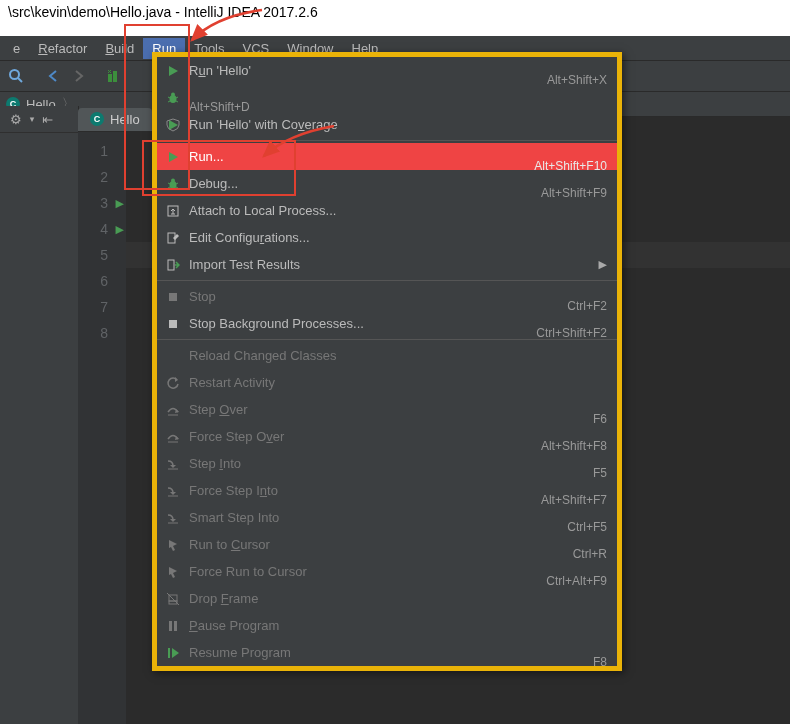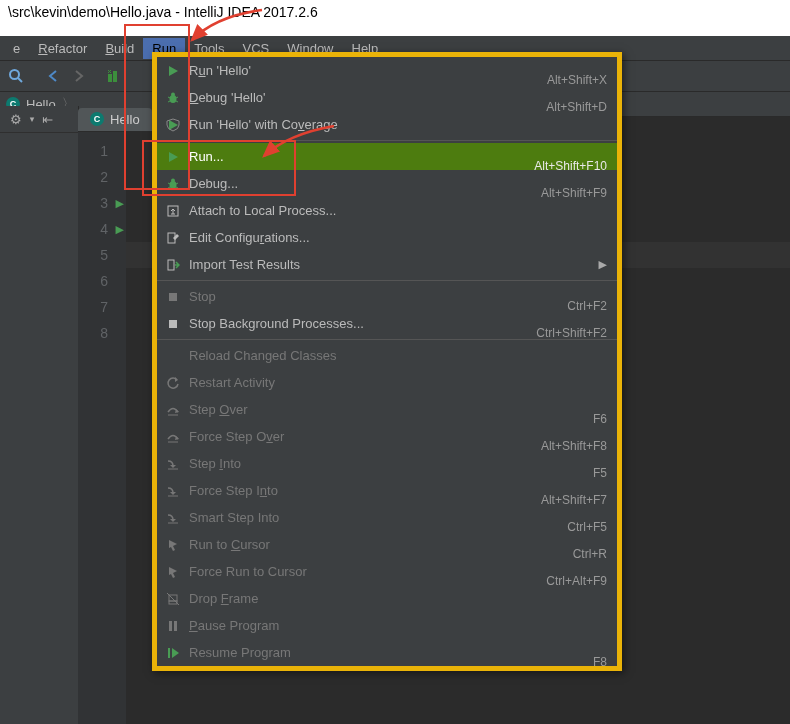--- a/index.html
+++ b/index.html
@@ -30,21 +30,21 @@
     padding: 0 4px;
     color: #bbbbbb;
     border-bottom: 1px solid #2a2a2a;
   }
   .menu-item {
     padding: 3px 9px;
     cursor: default;
   }
   .menu-item.active {
     background: #4b6eaf;
-    color: #000000;
+    color: #ffffff;
   }
   .menu-item .ul { text-decoration: underline; }
   .toolbar {
     height: 30px;
     background: #3c3f41;
     display: flex;
     align-items: center;
     padding: 0 4px;
     border-bottom: 1px solid #2a2a2a;
   }
@@ -154,21 +154,21 @@
   }
   .dd-row {
     height: 27px;
     display: flex;
     align-items: center;
     padding: 0 10px 0 6px;
     color: #bbbbbb;
     position: relative;
   }
   .dd-row.selected {
-    background: #4d7c0f;
+    background: #ef4444;
     color: #fff;
   }
   .dd-row.disabled { color: #777; }
   .dd-sep {
     height: 1px; background: #555; margin: 2px 0;
   }
   .dd-icon {
     width: 20px; height: 20px;
     display: flex; align-items: center; justify-content: center;
     margin-right: 6px;
@@ -298,21 +298,20 @@
       <span class="dd-icon">
         <svg width="14" height="14" viewBox="0 0 14 14">
           <ellipse cx="7" cy="8" rx="3.5" ry="4" fill="#499c54"></ellipse>
           <circle cx="7" cy="3.5" r="2" fill="#499c54"></circle>
           <line x1="2" y1="6" x2="4" y2="7" stroke="#499c54"></line>
           <line x1="12" y1="6" x2="10" y2="7" stroke="#499c54"></line>
           <line x1="2" y1="11" x2="4" y2="10" stroke="#499c54"></line>
           <line x1="12" y1="11" x2="10" y2="10" stroke="#499c54"></line>
         </svg>
       </span>
-      <span class="dd-label"><span class="ul">D</span>ebug 'Hello'</span>
       <span class="dd-shortcut">Alt+Shift+D</span>
     </div>
     <div class="dd-row">
       <span class="dd-icon">
         <svg width="14" height="14" viewBox="0 0 14 14">
           <path d="M3 2 L12 7 L3 12 Z" fill="#499c54"></path>
           <path d="M7 1 L13 3 L13 7 Q13 11 7 13 Q1 11 1 7 L1 3 Z" fill="none" stroke="#888" stroke-width="1"></path>
         </svg>
       </span>
       <span class="dd-label">Run 'Hello' with Co<span class="ul">v</span>erage</span>

